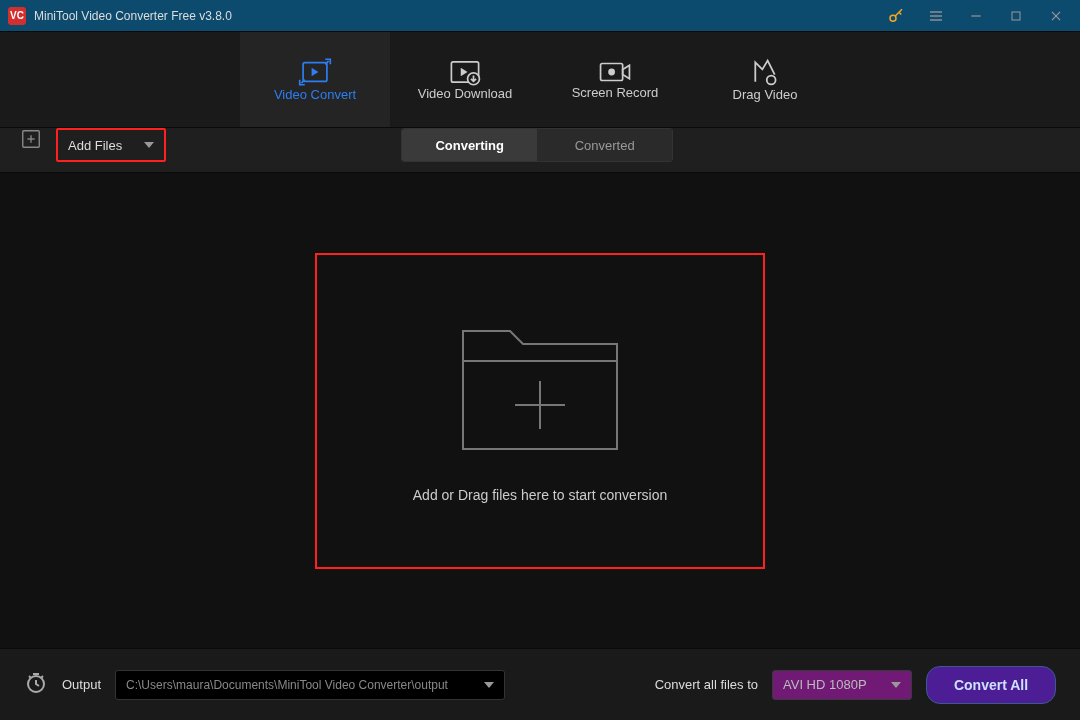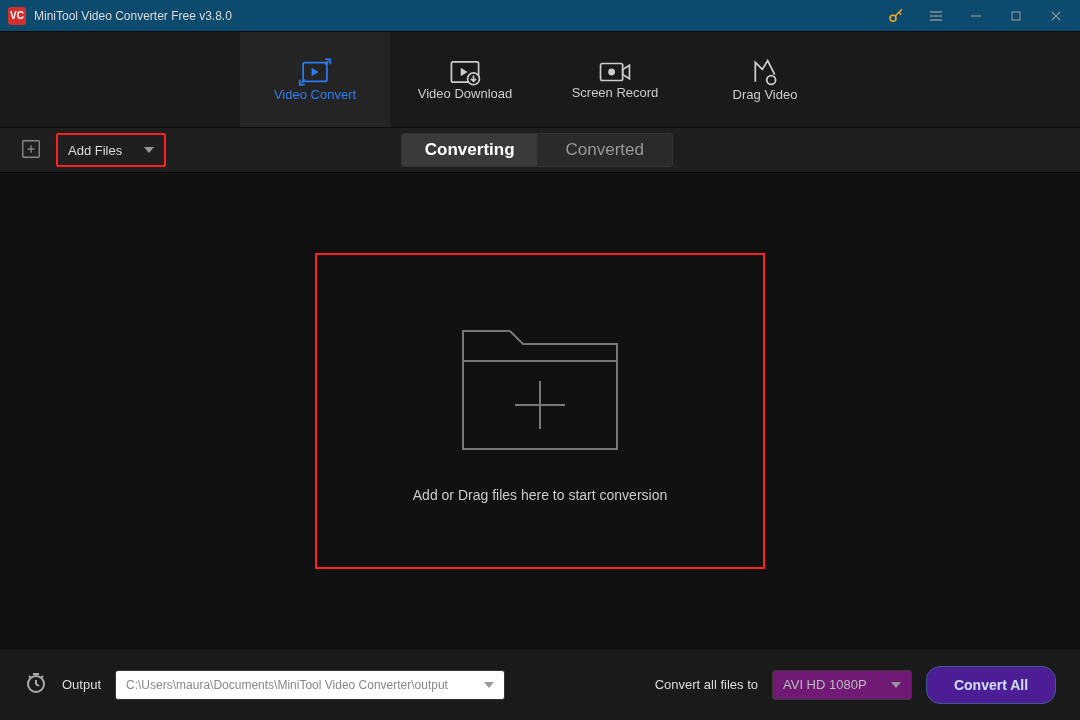--- a/index.html
+++ b/index.html
@@ -15,42 +15,42 @@
 .key-icon svg { stroke: #f5a623; }
 
 
 .nav { display: flex; justify-content: center; background: #1a1a1a; height: 95px; }
 .nav-tab { width: 150px; display: flex; flex-direction: column; align-items: center; justify-content: center; cursor: pointer; color: #ccc; font-size: 13px; }
 .nav-tab.active { background: #242424; color: #2c7ef2; }
 .nav-tab svg { stroke: #ccc; fill: none; }
 .nav-tab.active svg { stroke: #2c7ef2; }
 
 
-.toolbar { height: 46px; background: #1f1f1f; display: flex; align-items: center; padding: 0 20px; border-top: 1px solid #0a0a0a; border-bottom: 1px solid #0a0a0a; }
+.toolbar { height: 46px; background: #1f1f1f; display: flex; padding: 0 20px; border-top: 1px solid #0a0a0a; border-bottom: 1px solid #0a0a0a; }
 .add-icon { width: 24px; height: 24px; margin-right: 12px; }
 .add-icon svg { stroke: #888; fill: none; }
 .add-files-btn { border: 2px solid #ff2020; border-radius: 2px; padding: 6px 10px; height: 34px; display: flex; align-items: center; gap: 22px; cursor: pointer; }
 .add-files-btn span { color: #ddd; font-size: 13px; }
 .caret-down { width: 0; height: 0; border-left: 5px solid transparent; border-right: 5px solid transparent; border-top: 6px solid #999; }
 .seg { display: flex; margin-left: 235px; height: 34px; border-radius: 3px; overflow: hidden; border: 1px solid #333; }
-.seg-btn { width: 135px; display: flex; align-items: center; justify-content: center; font-size: 17px; cursor: pointer; background: #2a2a2a; color: #999; }
+.seg-btn { width: 135px; display: flex; align-items: center; justify-content: center; font-size: 13px; cursor: pointer; background: #2a2a2a; color: #999; }
 .seg-btn.active { background: #3a3a3a; color: #fff; font-weight: 600; }
 
 
 .main { flex: 1; background: #111; display: flex; align-items: center; justify-content: center; }
 .drop-outline { border: 2px solid #ff2020; width: 450px; height: 316px; display: flex; flex-direction: column; align-items: center; justify-content: center; cursor: pointer; }
 .folder-svg { margin-bottom: 24px; }
 .folder-svg svg { stroke: #777; fill: none; }
 .drop-text { color: #ccc; font-size: 14px; }
 
 
 .footer { height: 72px; background: #1a1a1a; display: flex; align-items: center; padding: 0 24px; gap: 14px; border-top: 1px solid #0a0a0a; }
 .clock-icon svg { stroke: #aaa; fill: none; }
 .footer-label { font-size: 13px; color: #ddd; }
-.output-field { width: 390px; height: 30px; background: #ffffff; border: 1px solid #333; border-radius: 3px; display: flex; align-items: center; padding: 0 10px; cursor: pointer; }
+.output-field { width: 390px; height: 30px; background: #000000; border: 1px solid #333; border-radius: 3px; display: flex; align-items: center; padding: 0 10px; cursor: pointer; }
 .output-field span { flex: 1; color: #888; font-size: 12px; white-space: nowrap; overflow: hidden; text-overflow: ellipsis; }
 .spacer { flex: 1; }
 .format-select { width: 140px; height: 30px; background: #701a75; border: 1px solid #3a3a3a; border-radius: 3px; display: flex; align-items: center; padding: 0 10px; gap: 8px; cursor: pointer; }
 .format-select span { flex: 1; color: #bbb; font-size: 13px; }
 .convert-all-btn { width: 130px; height: 38px; background: #4c1d95; border: 1px solid #3b5b8f; border-radius: 14px; display: flex; align-items: center; justify-content: center; color: #cde1ff; font-size: 14px; font-weight: 600; cursor: pointer; }
 </style>
 </head>
 <body>
 
 <div class="titlebar">

